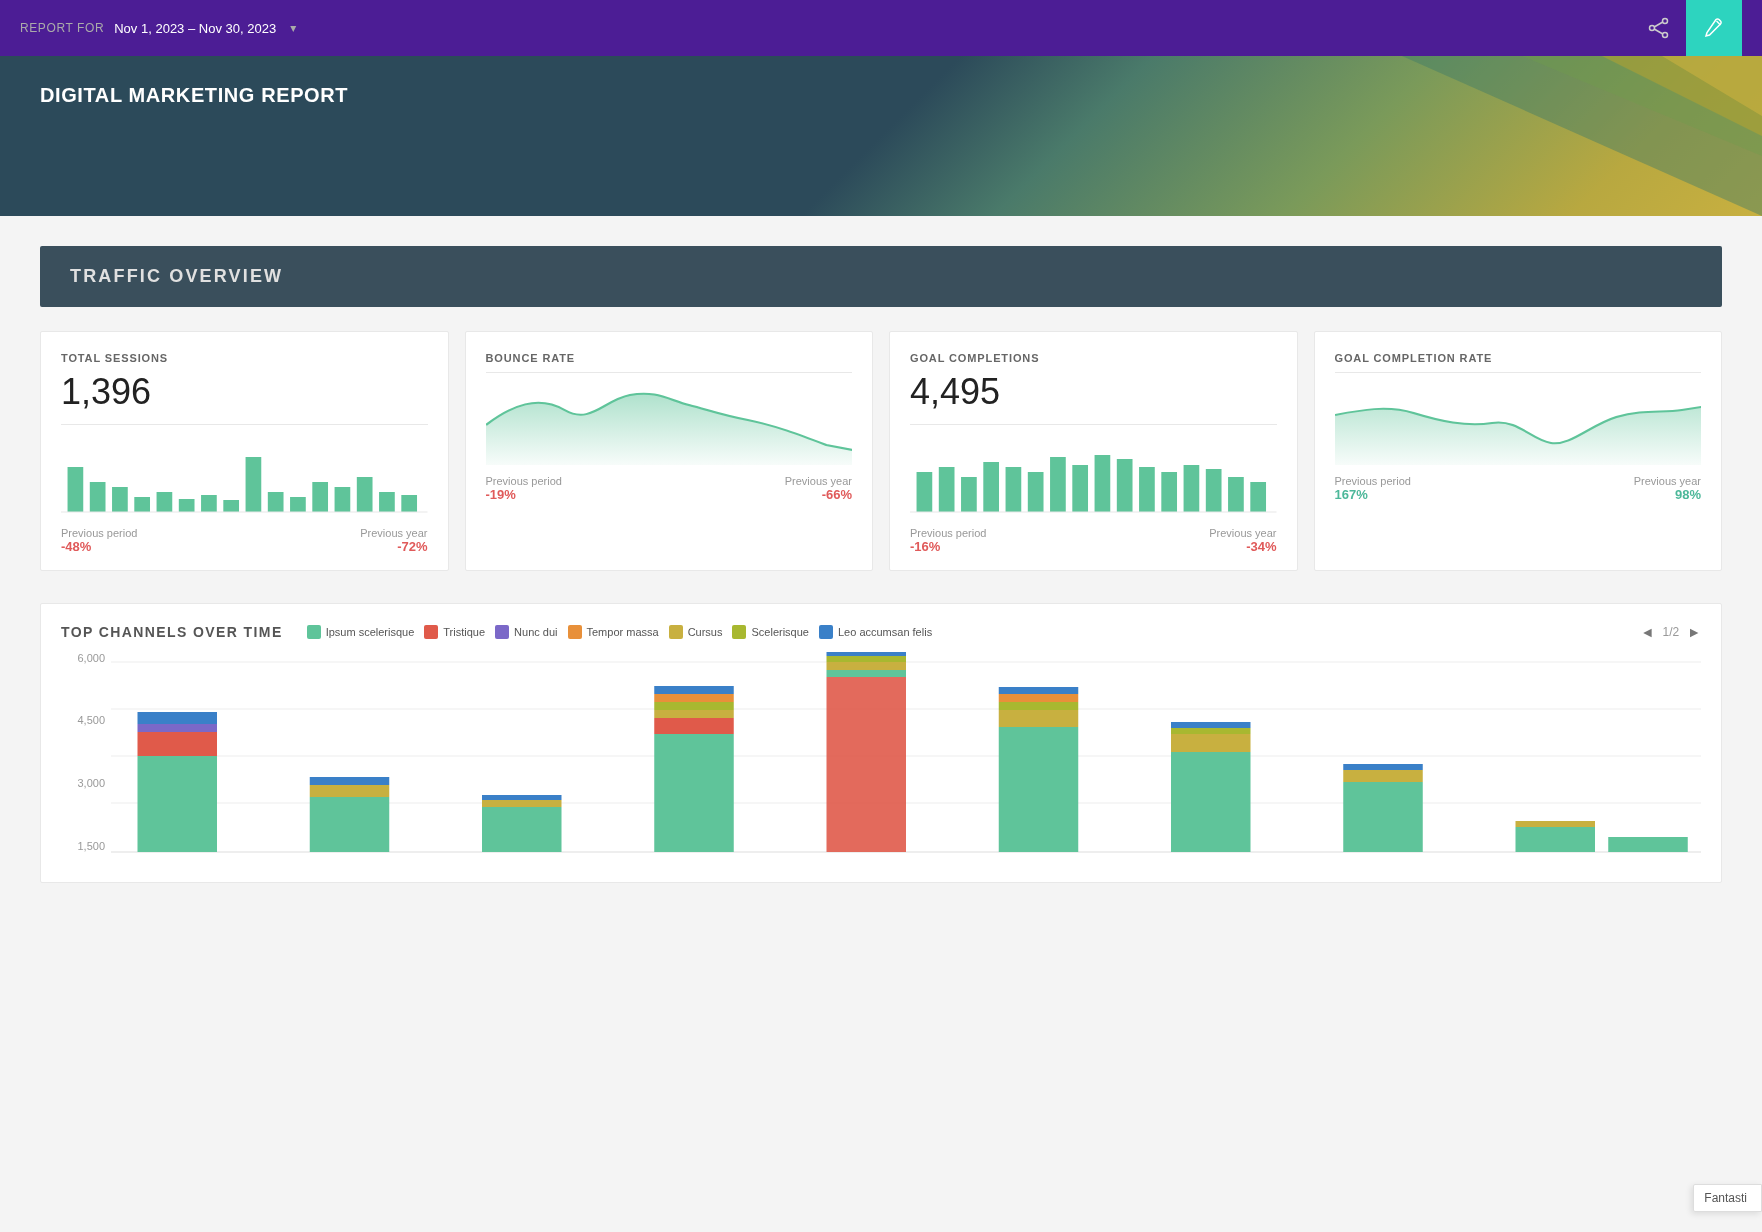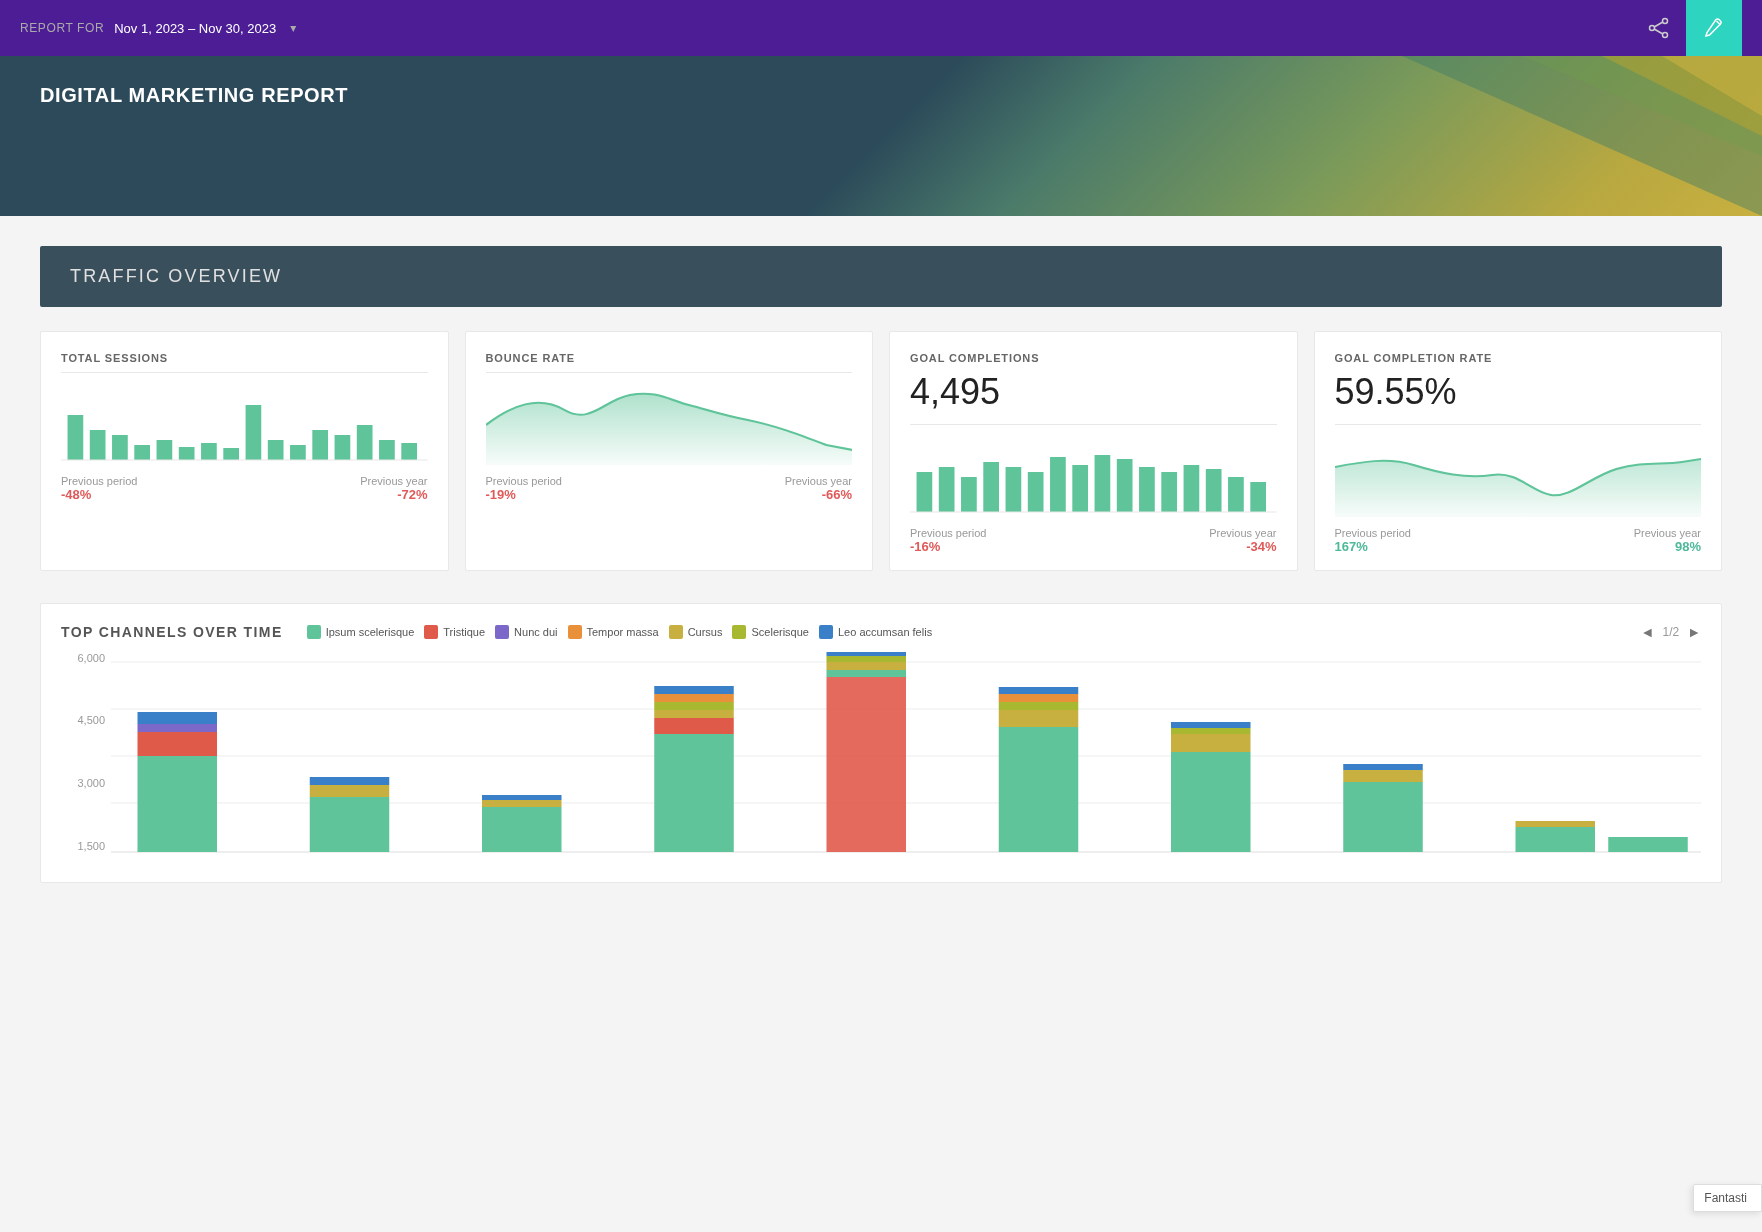--- a/index.html
+++ b/index.html
@@ -88,21 +88,21 @@
     
     .section-header {
       background: #3a4f5c;
       padding: 20px 30px;
       margin-bottom: 24px;
       border-radius: 2px;
     }
     .section-title {
       color: #e0e0e0;
       font-size: 18px;
-      font-weight: 400;
+      font-weight: 700;
       letter-spacing: 0.12em;
       text-transform: uppercase;
     }
 
     
     .metrics-row {
       display: grid;
       grid-template-columns: repeat(4, 1fr);
       gap: 16px;
       margin-bottom: 32px;
@@ -266,20 +266,21 @@
 <div class="main-content">
 
   <div class="section-header">
     <h2 class="section-title">TRAFFIC OVERVIEW</h2>
   </div>
 
   <div class="metrics-row">
 
     <div class="metric-card">
       <div class="metric-label">TOTAL SESSIONS</div>
+      <div class="metric-value">1,396</div>
       <hr class="metric-divider">
       <div class="metric-chart">
         <svg width="100%" height="80" viewBox="0 0 280 80" preserveAspectRatio="none">
 
           <rect x="5" y="30" width="12" height="45" fill="#5fc49a"></rect>
           <rect x="22" y="45" width="12" height="30" fill="#5fc49a"></rect>
           <rect x="39" y="50" width="12" height="25" fill="#5fc49a"></rect>
           <rect x="56" y="60" width="12" height="15" fill="#5fc49a"></rect>
           <rect x="73" y="55" width="12" height="20" fill="#5fc49a"></rect>
           <rect x="90" y="62" width="12" height="13" fill="#5fc49a"></rect>
@@ -367,21 +368,20 @@
         </div>
         <div class="metric-footer-item">
           <span>Previous year</span>
           <span class="metric-change negative">-34%</span>
         </div>
       </div>
     </div>
 
     <div class="metric-card">
       <div class="metric-label">GOAL COMPLETION RATE</div>
-      <div class="metric-value">59.55%</div>
       <hr class="metric-divider">
       <div class="metric-chart">
         <svg width="100%" height="80" viewBox="0 0 280 80" preserveAspectRatio="none">
           <defs>
             <linearGradient id="g3" x1="0" y1="0" x2="0" y2="1">
               <stop offset="0%" stop-color="#5fc49a" stop-opacity="0.4"></stop>
               <stop offset="100%" stop-color="#5fc49a" stop-opacity="0.05"></stop>
             </linearGradient>
           </defs>
           <path d="M0,30 C20,25 40,20 60,28 C80,36 100,42 120,38 C140,34 150,55 165,58 C180,61 195,40 215,32 C235,24 250,28 265,25 L280,22 L280,80 L0,80 Z" fill="url(#g3)"></path>

